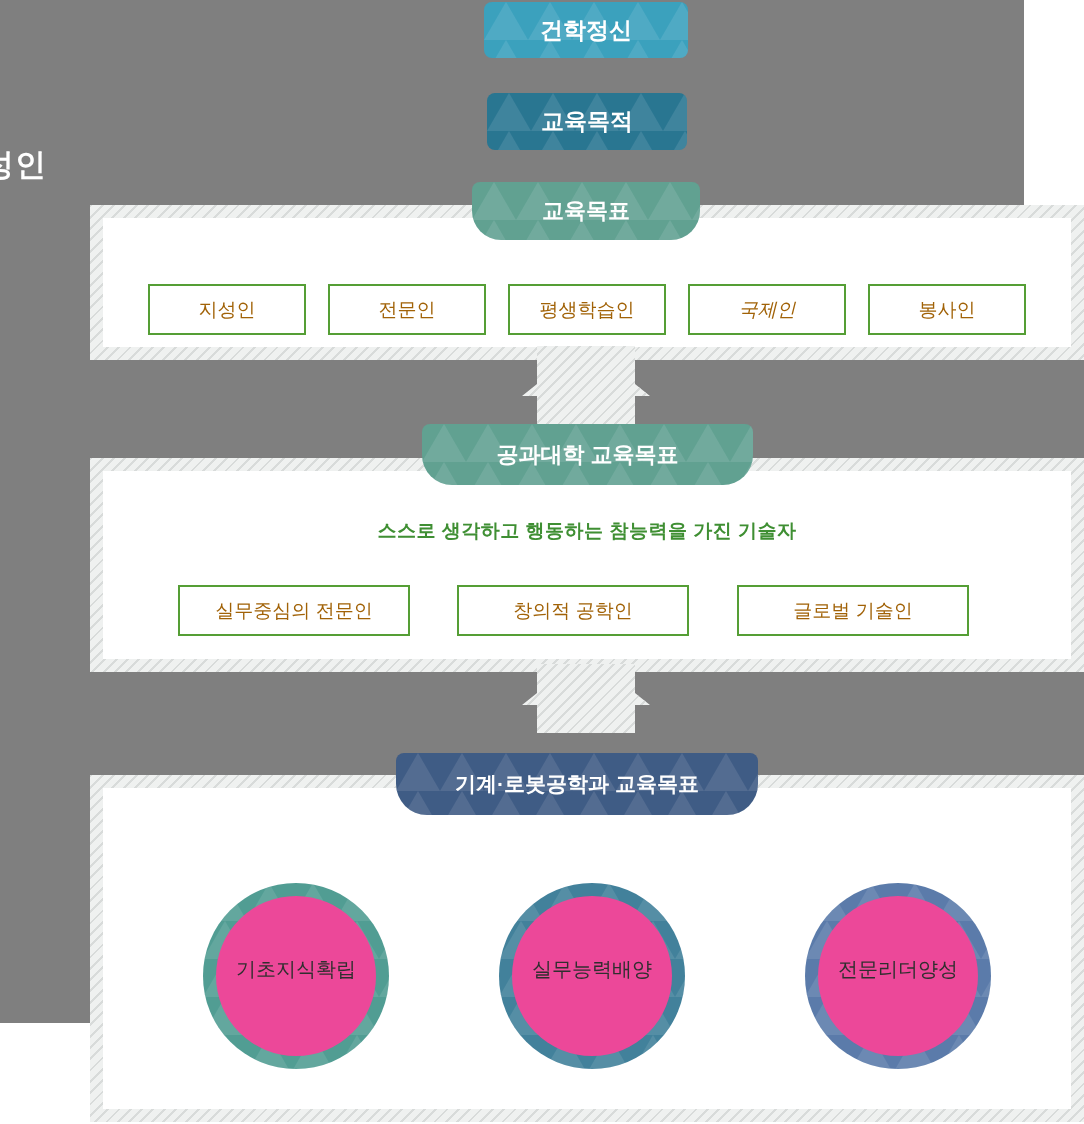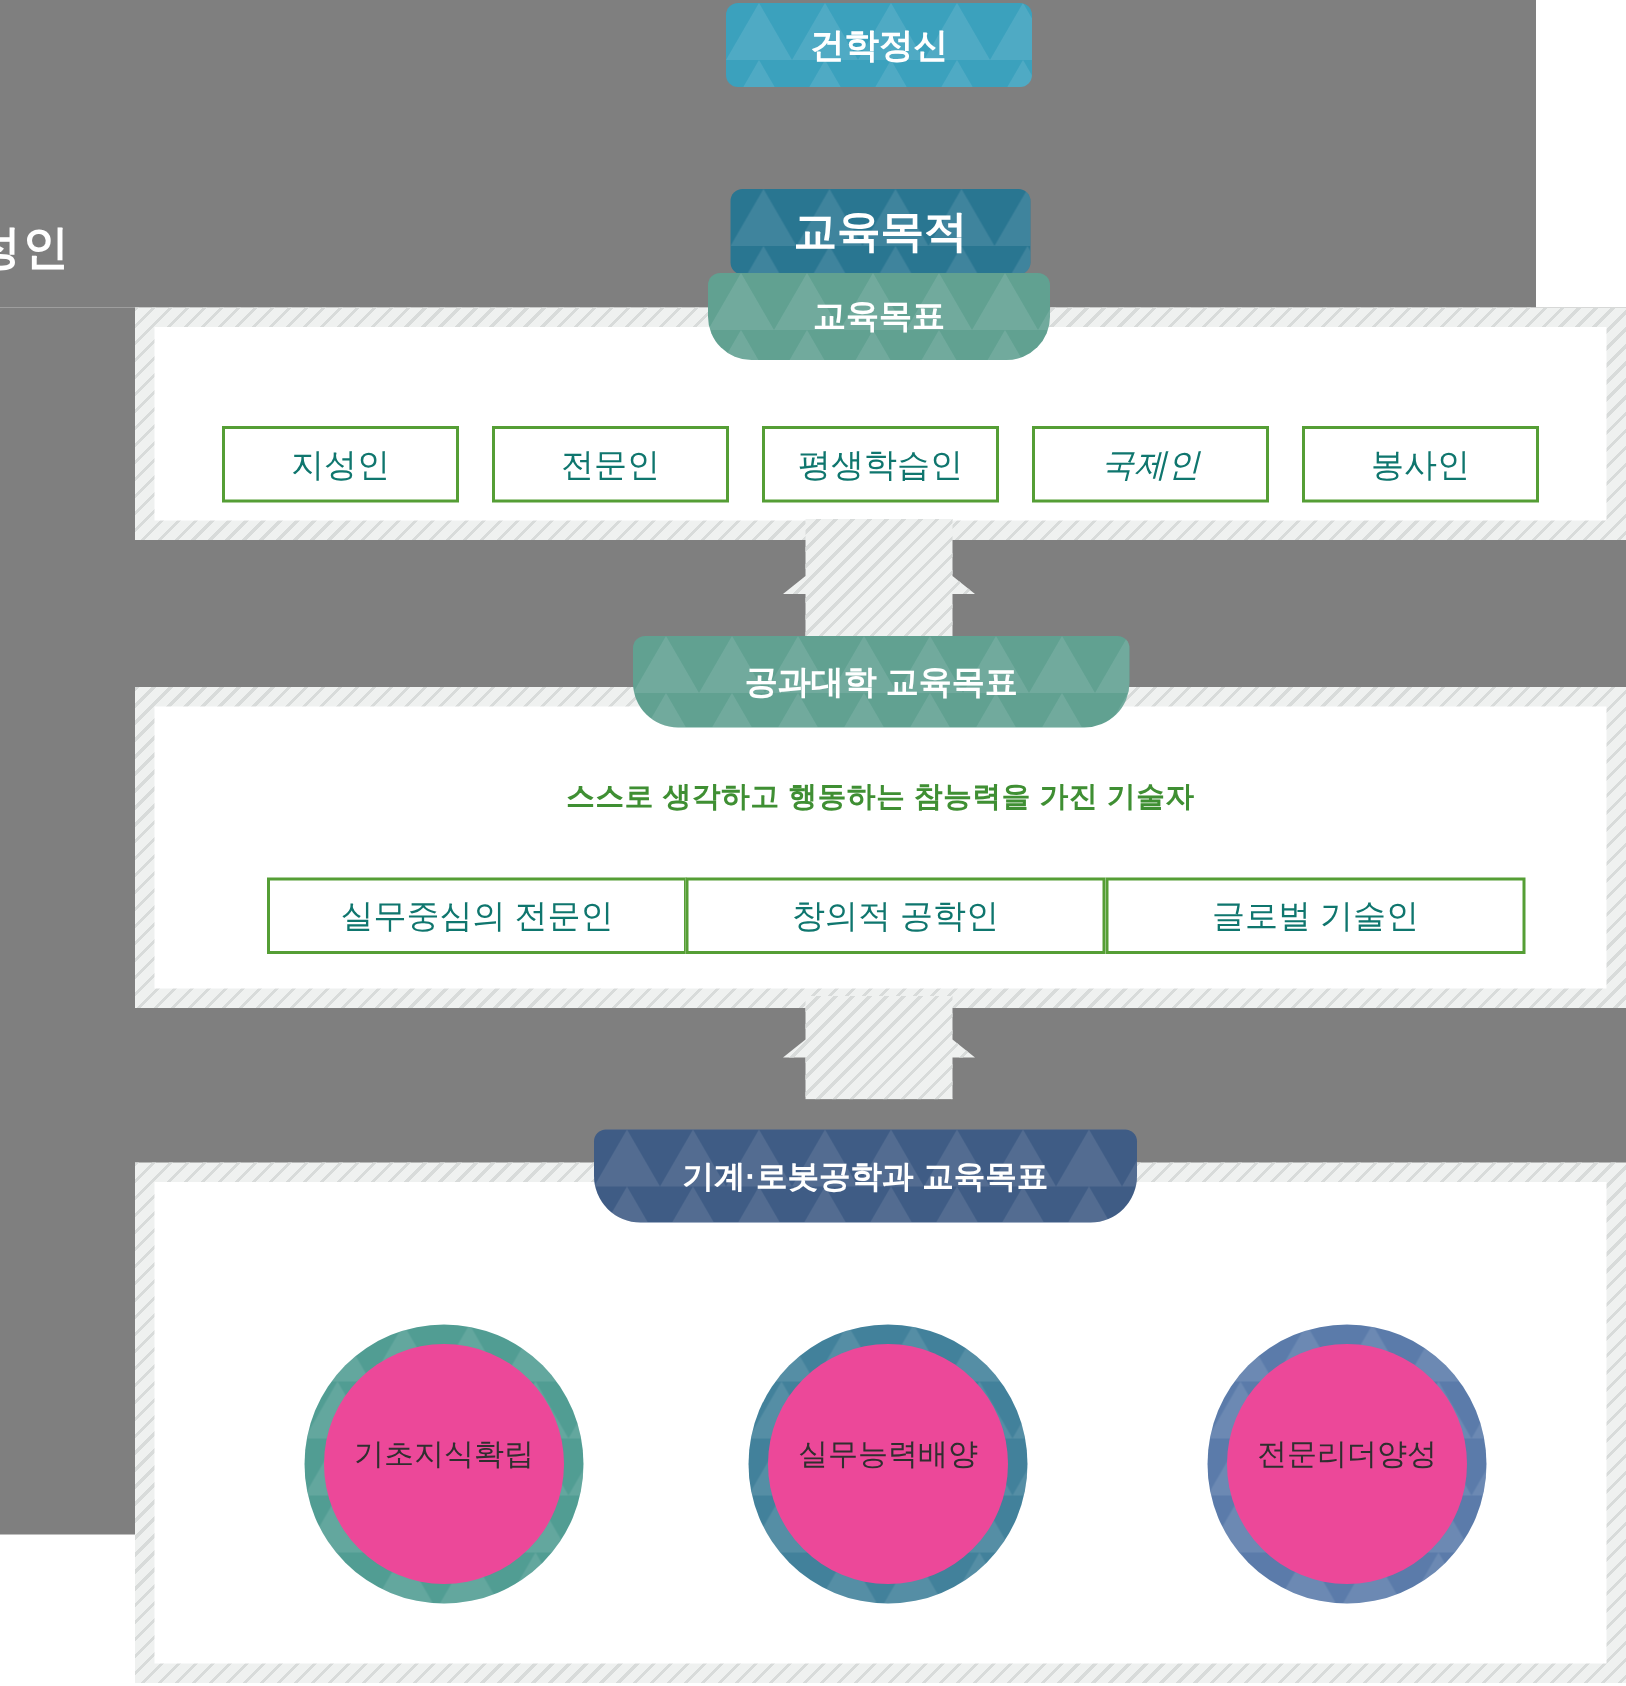--- a/index.html
+++ b/index.html
@@ -21,34 +21,34 @@
   .panel-inner{position:absolute;left:13px;top:13px;right:13px;bottom:13px;background:#ffffff;}
   #panel-univ{top:205px;height:155px;}
   #panel-college{top:458px;height:214px;}
   #panel-dept{top:775px;height:347px;}
 
   
   .badge{position:absolute;display:flex;align-items:center;justify-content:center;color:#ffffff;font-weight:bold;overflow:hidden;z-index:5;}
   .badge .tex{position:absolute;inset:0;width:100%;height:100%;}
   .badge span{position:relative;z-index:1;}
   #badge-foundation{left:484px;top:2px;width:204px;height:56px;border-radius:8px;background:#3ea8c6;font-size:23px;}
-  #badge-purpose{left:487px;top:93px;width:200px;height:57px;border-radius:8px;background:#2b7b98;font-size:29px;margin-top:33px;}
+  #badge-purpose{left:487px;top:93px;width:200px;height:57px;border-radius:8px;background:#2b7b98;font-size:23px;}
   #badge-univ{left:472px;top:182px;width:228px;height:58px;border-radius:8px 8px 29px 29px;background:#65a898;font-size:22px;}
   #badge-college{left:422px;top:424px;width:331px;height:61px;border-radius:8px 8px 30px 30px;background:#65a898;font-size:22px;}
   #badge-dept{left:396px;top:753px;width:362px;height:62px;border-radius:8px 8px 31px 31px;background:#42608b;font-size:21px;}
 
   
   .arrow{position:absolute;left:522px;width:128px;z-index:3;}
   #arrow-1{top:346px;height:78px;clip-path:polygon(15px 0,113px 0,113px 38px,128px 50px,113px 50px,113px 78px,15px 78px,15px 50px,0 50px,15px 38px);}
   #arrow-2{top:664px;height:69px;clip-path:polygon(15px 0,113px 0,113px 29px,128px 41px,113px 41px,113px 69px,15px 69px,15px 41px,0 41px,15px 29px);}
 
   
-  .gbox{position:absolute;height:51px;border:2px solid #559e35;background:#ffffff;display:flex;align-items:center;justify-content:center;color:#0f766e;font-size:22px;box-sizing:border-box;}
+  .gbox{position:absolute;height:51px;border:2px solid #559e35;background:#ffffff;display:flex;align-items:center;justify-content:center;color:#a16207;font-size:19px;box-sizing:border-box;}
   .row-univ .gbox{top:66px;width:158px;}
-  .row-college .gbox{top:114px;width:280px;}
+  .row-college .gbox{top:114px;width:232px;}
 
   
   .subtitle{position:absolute;left:0;top:47px;width:100%;text-align:center;color:#3f8f33;font-size:19px;font-weight:bold;letter-spacing:0.5px;}
 
   
   .circle{position:absolute;top:95px;width:186px;height:186px;border-radius:50%;overflow:hidden;}
   .circle .tex{position:absolute;inset:0;width:100%;height:100%;}
   .circle-inner{position:absolute;left:13px;top:13px;right:13px;bottom:13px;border-radius:50%;background:#ec4899;display:flex;align-items:center;justify-content:center;padding-bottom:14px;box-sizing:border-box;color:#2f2f2f;font-size:20px;}
   #circle-1{background:#55a49a;}
   #circle-2{background:#4587a2;}

